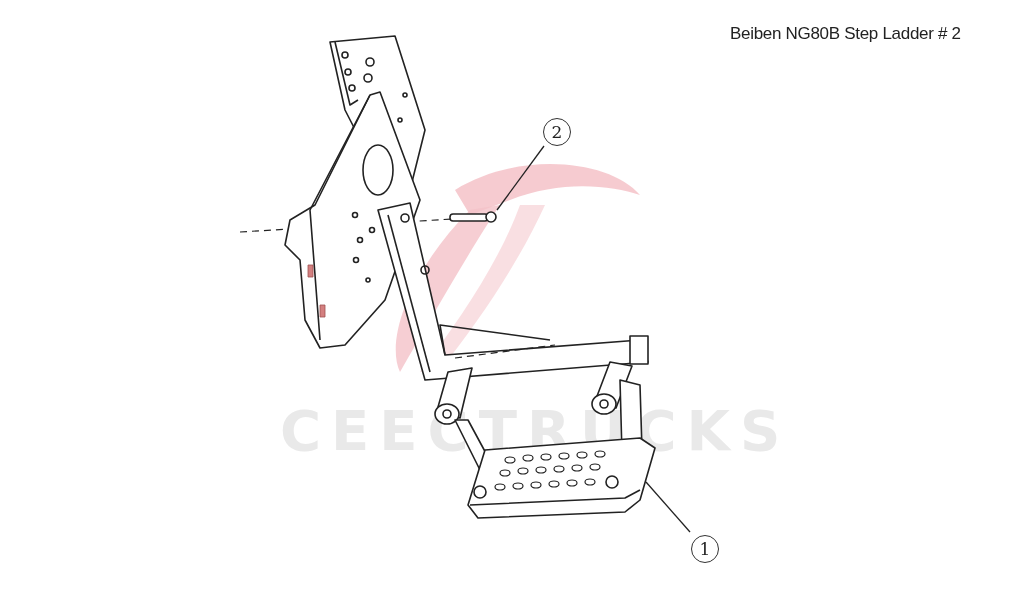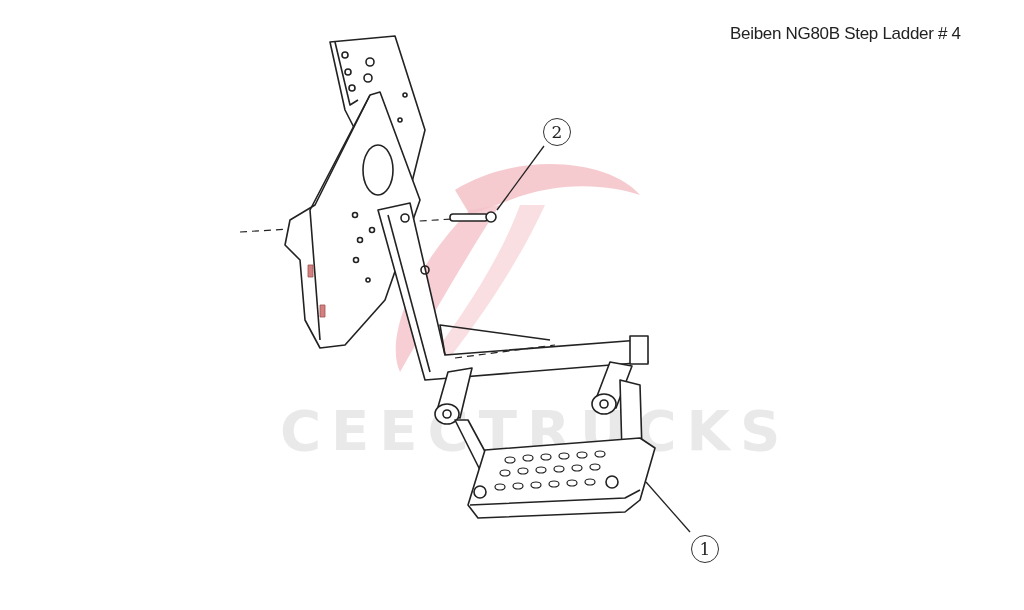--- a/index.html
+++ b/index.html
@@ -104,17 +104,17 @@
         <ellipse cx="536" cy="485" rx="5" ry="3"></ellipse>
       <ellipse cx="554" cy="484" rx="5" ry="3"></ellipse>
         <ellipse cx="572" cy="483" rx="5" ry="3"></ellipse>
         <ellipse cx="590" cy="482" rx="5" ry="3"></ellipse>
     </g>
     <circle cx="480" cy="492" r="6" fill="#fff"></circle>
       <circle cx="612" cy="482" r="6" fill="#fff"></circle>
     <line x1="646" y1="482" x2="690" y2="532" stroke-width="1.3"></line>
   </svg>
 
-  <div class="title">Beiben NG80B Step Ladder # 4</div>
+  <div class="title">Beiben NG80B Step Ladder # 2</div>
 
   <div class="callout" style="left:543px; top:118px;">2</div>
   <div class="callout" style="left:691px; top:535px;">1</div>
 </div>
 
 </body></html>

